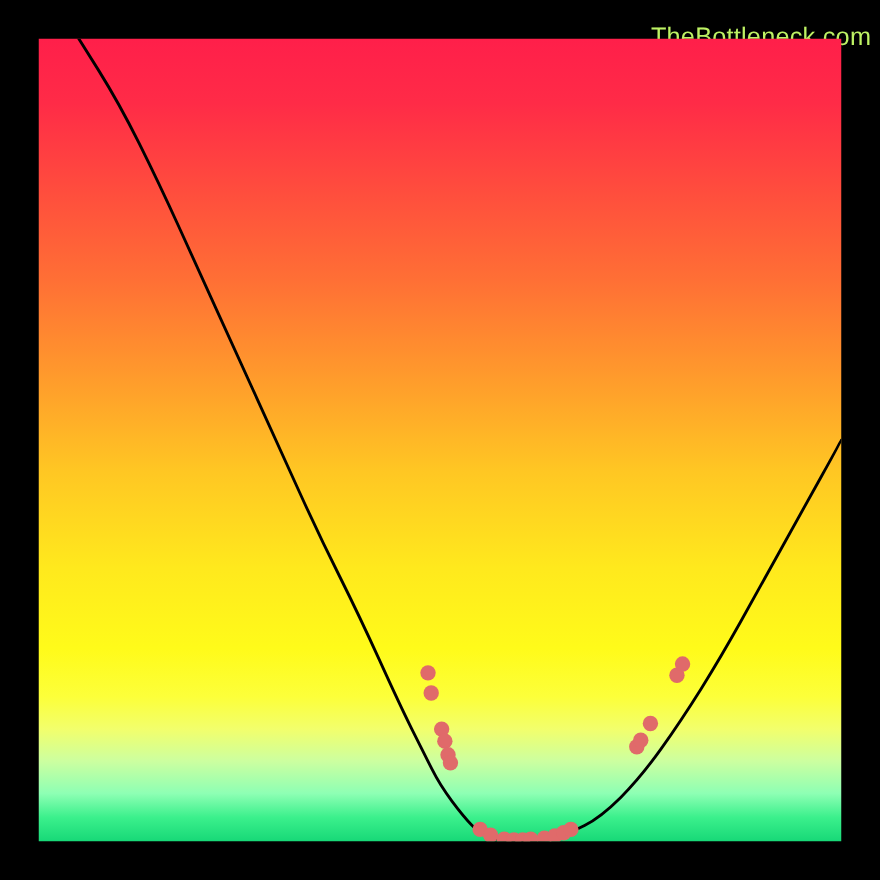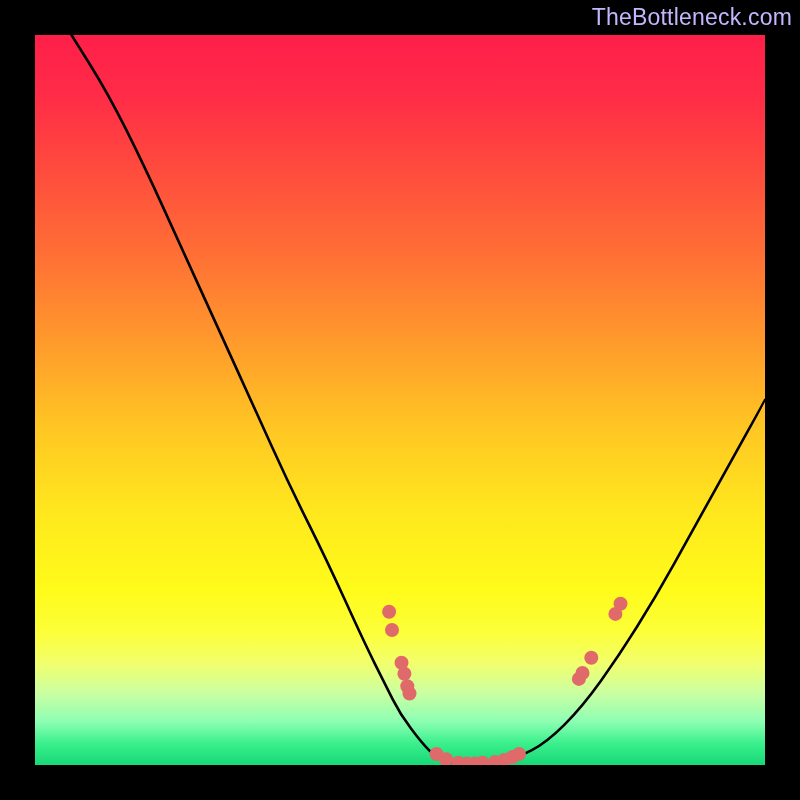--- a/index.html
+++ b/index.html
@@ -12,23 +12,23 @@
     font-family: Arial, Helvetica, sans-serif;
   }
   .frame {
     position: relative;
     width: 800px;
     height: 800px;
     background: #000;
   }
   .watermark {
     position: absolute;
-    top: 4px;
+    top: 20px;
     right: 8px;
-    color: #c4b5fd;
+    color: #bef264;
     font-size: 23px;
     font-weight: 400;
     letter-spacing: 0.2px;
     font-family: Arial, Helvetica, sans-serif;
   }
   .plot-area {
     position: absolute;
     left: 35px;
     top: 35px;
     width: 730px;

